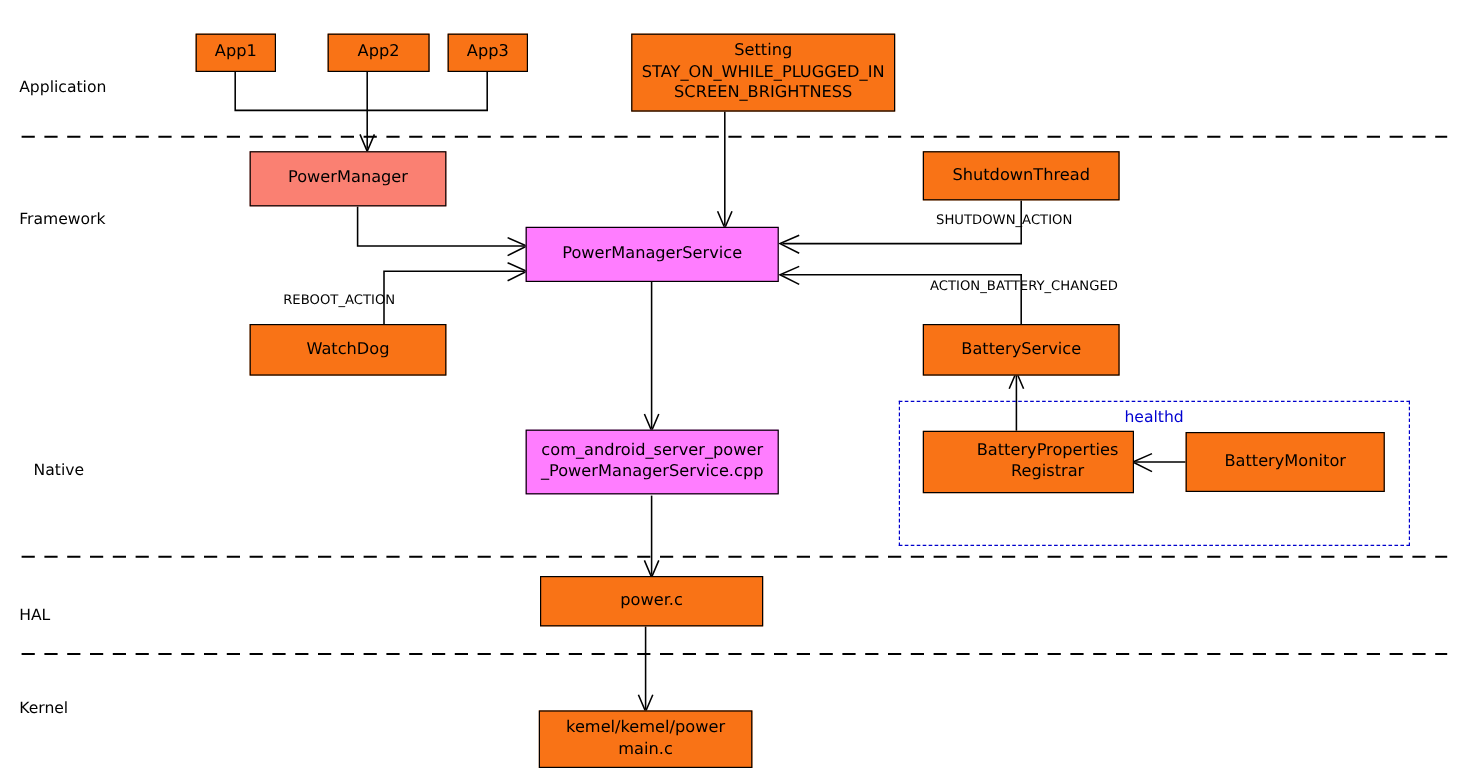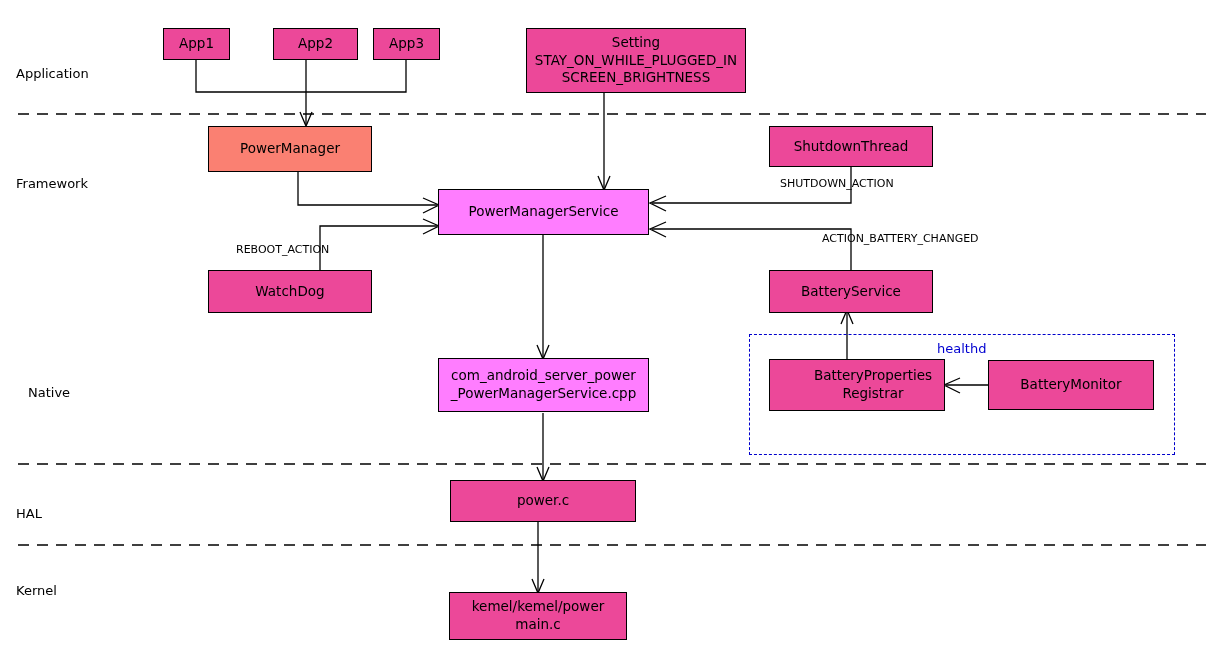--- a/index.html
+++ b/index.html
@@ -21,21 +21,21 @@
     position: absolute;
     left: 0;
     top: 0;
     width: 1224px;
     height: 653px;
   }
   .node {
     position: absolute;
     box-sizing: border-box;
     border: 1.3px solid #000000;
-    background: #ec4899;
+    background: #f97316;
     display: flex;
     align-items: center;
     justify-content: center;
     text-align: center;
     font-size: 13.5px;
     color: #000000;
     line-height: 1.32;
     z-index: 5;
   }
   .node .lines {
@@ -203,15 +203,15 @@
     <span class="lines">
       <span>kemel/kemel/power</span><br>
       <span>main.c</span>
     </span>
   </div>
 
   <div class="edge-label" style="left:236px; top:243px;">REBOOT_ACTION</div>
 
   <div class="edge-label" style="left:780px; top:177px;">SHUTDOWN_ACTION</div>
 
-  <div class="edge-label" style="left:775px; top:232px;margin-left:47px;">ACTION_BATTERY_CHANGED</div>
+  <div class="edge-label" style="left:775px; top:232px;">ACTION_BATTERY_CHANGED</div>
 
 </div>
 
 </body></html>

